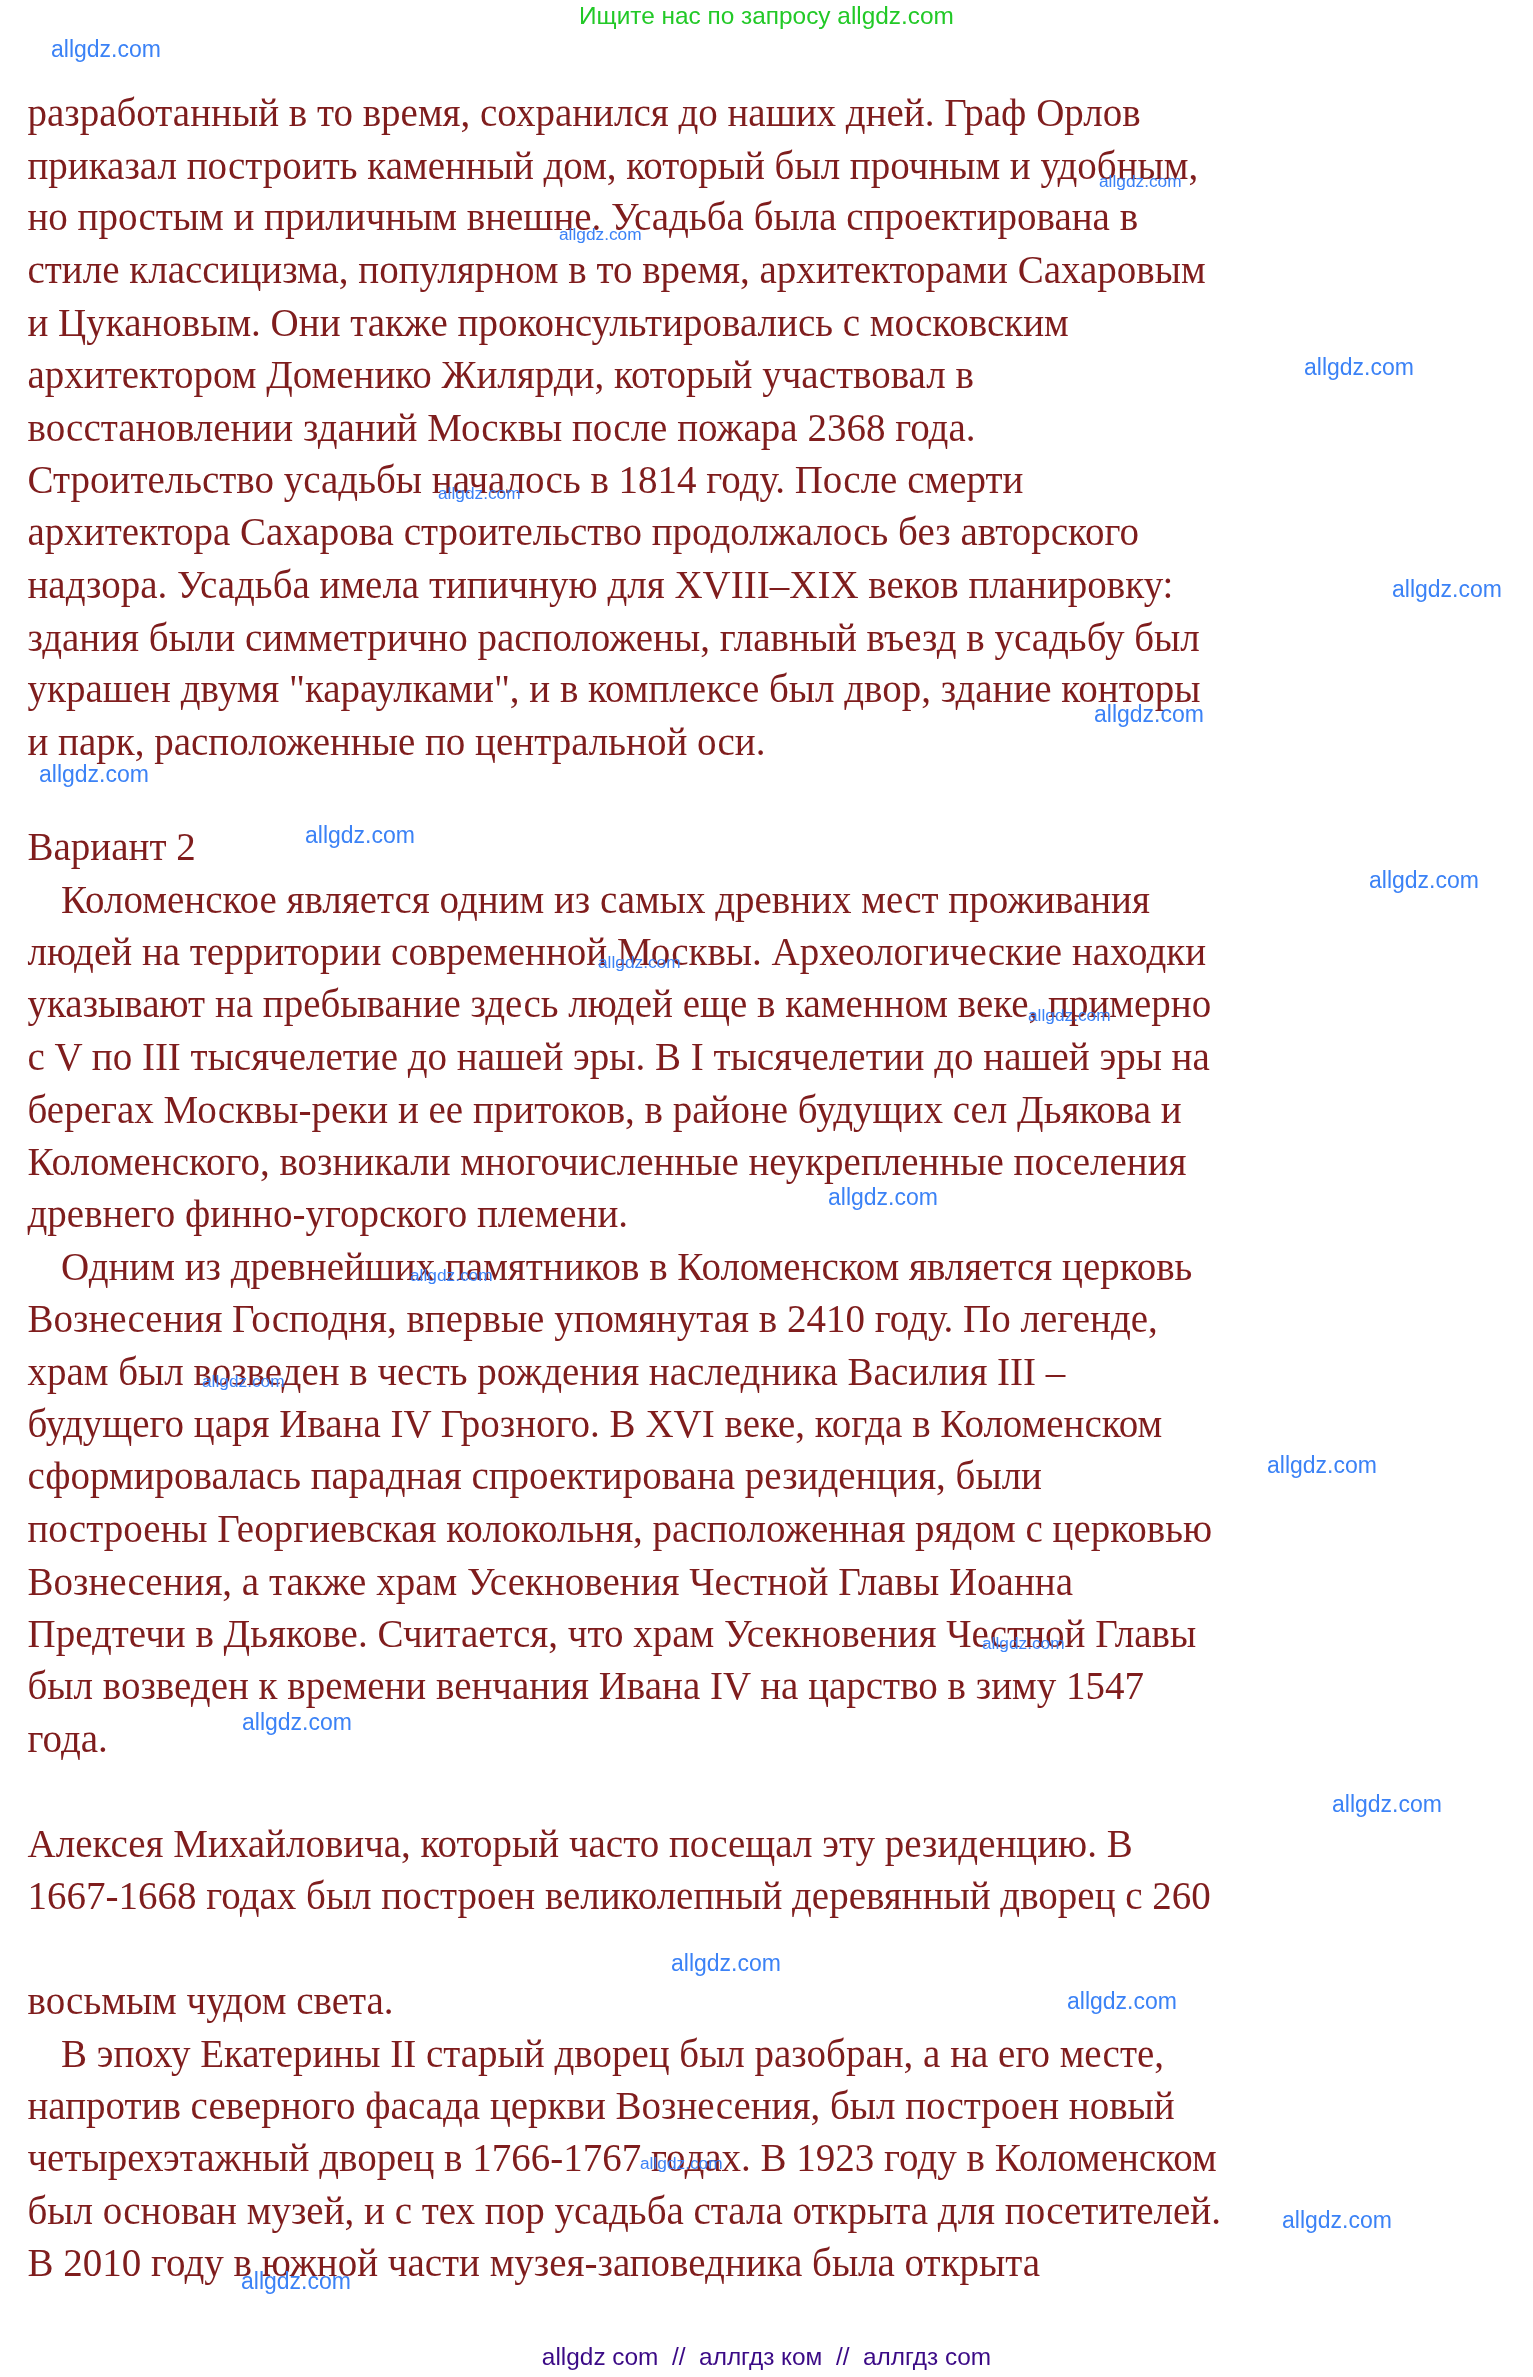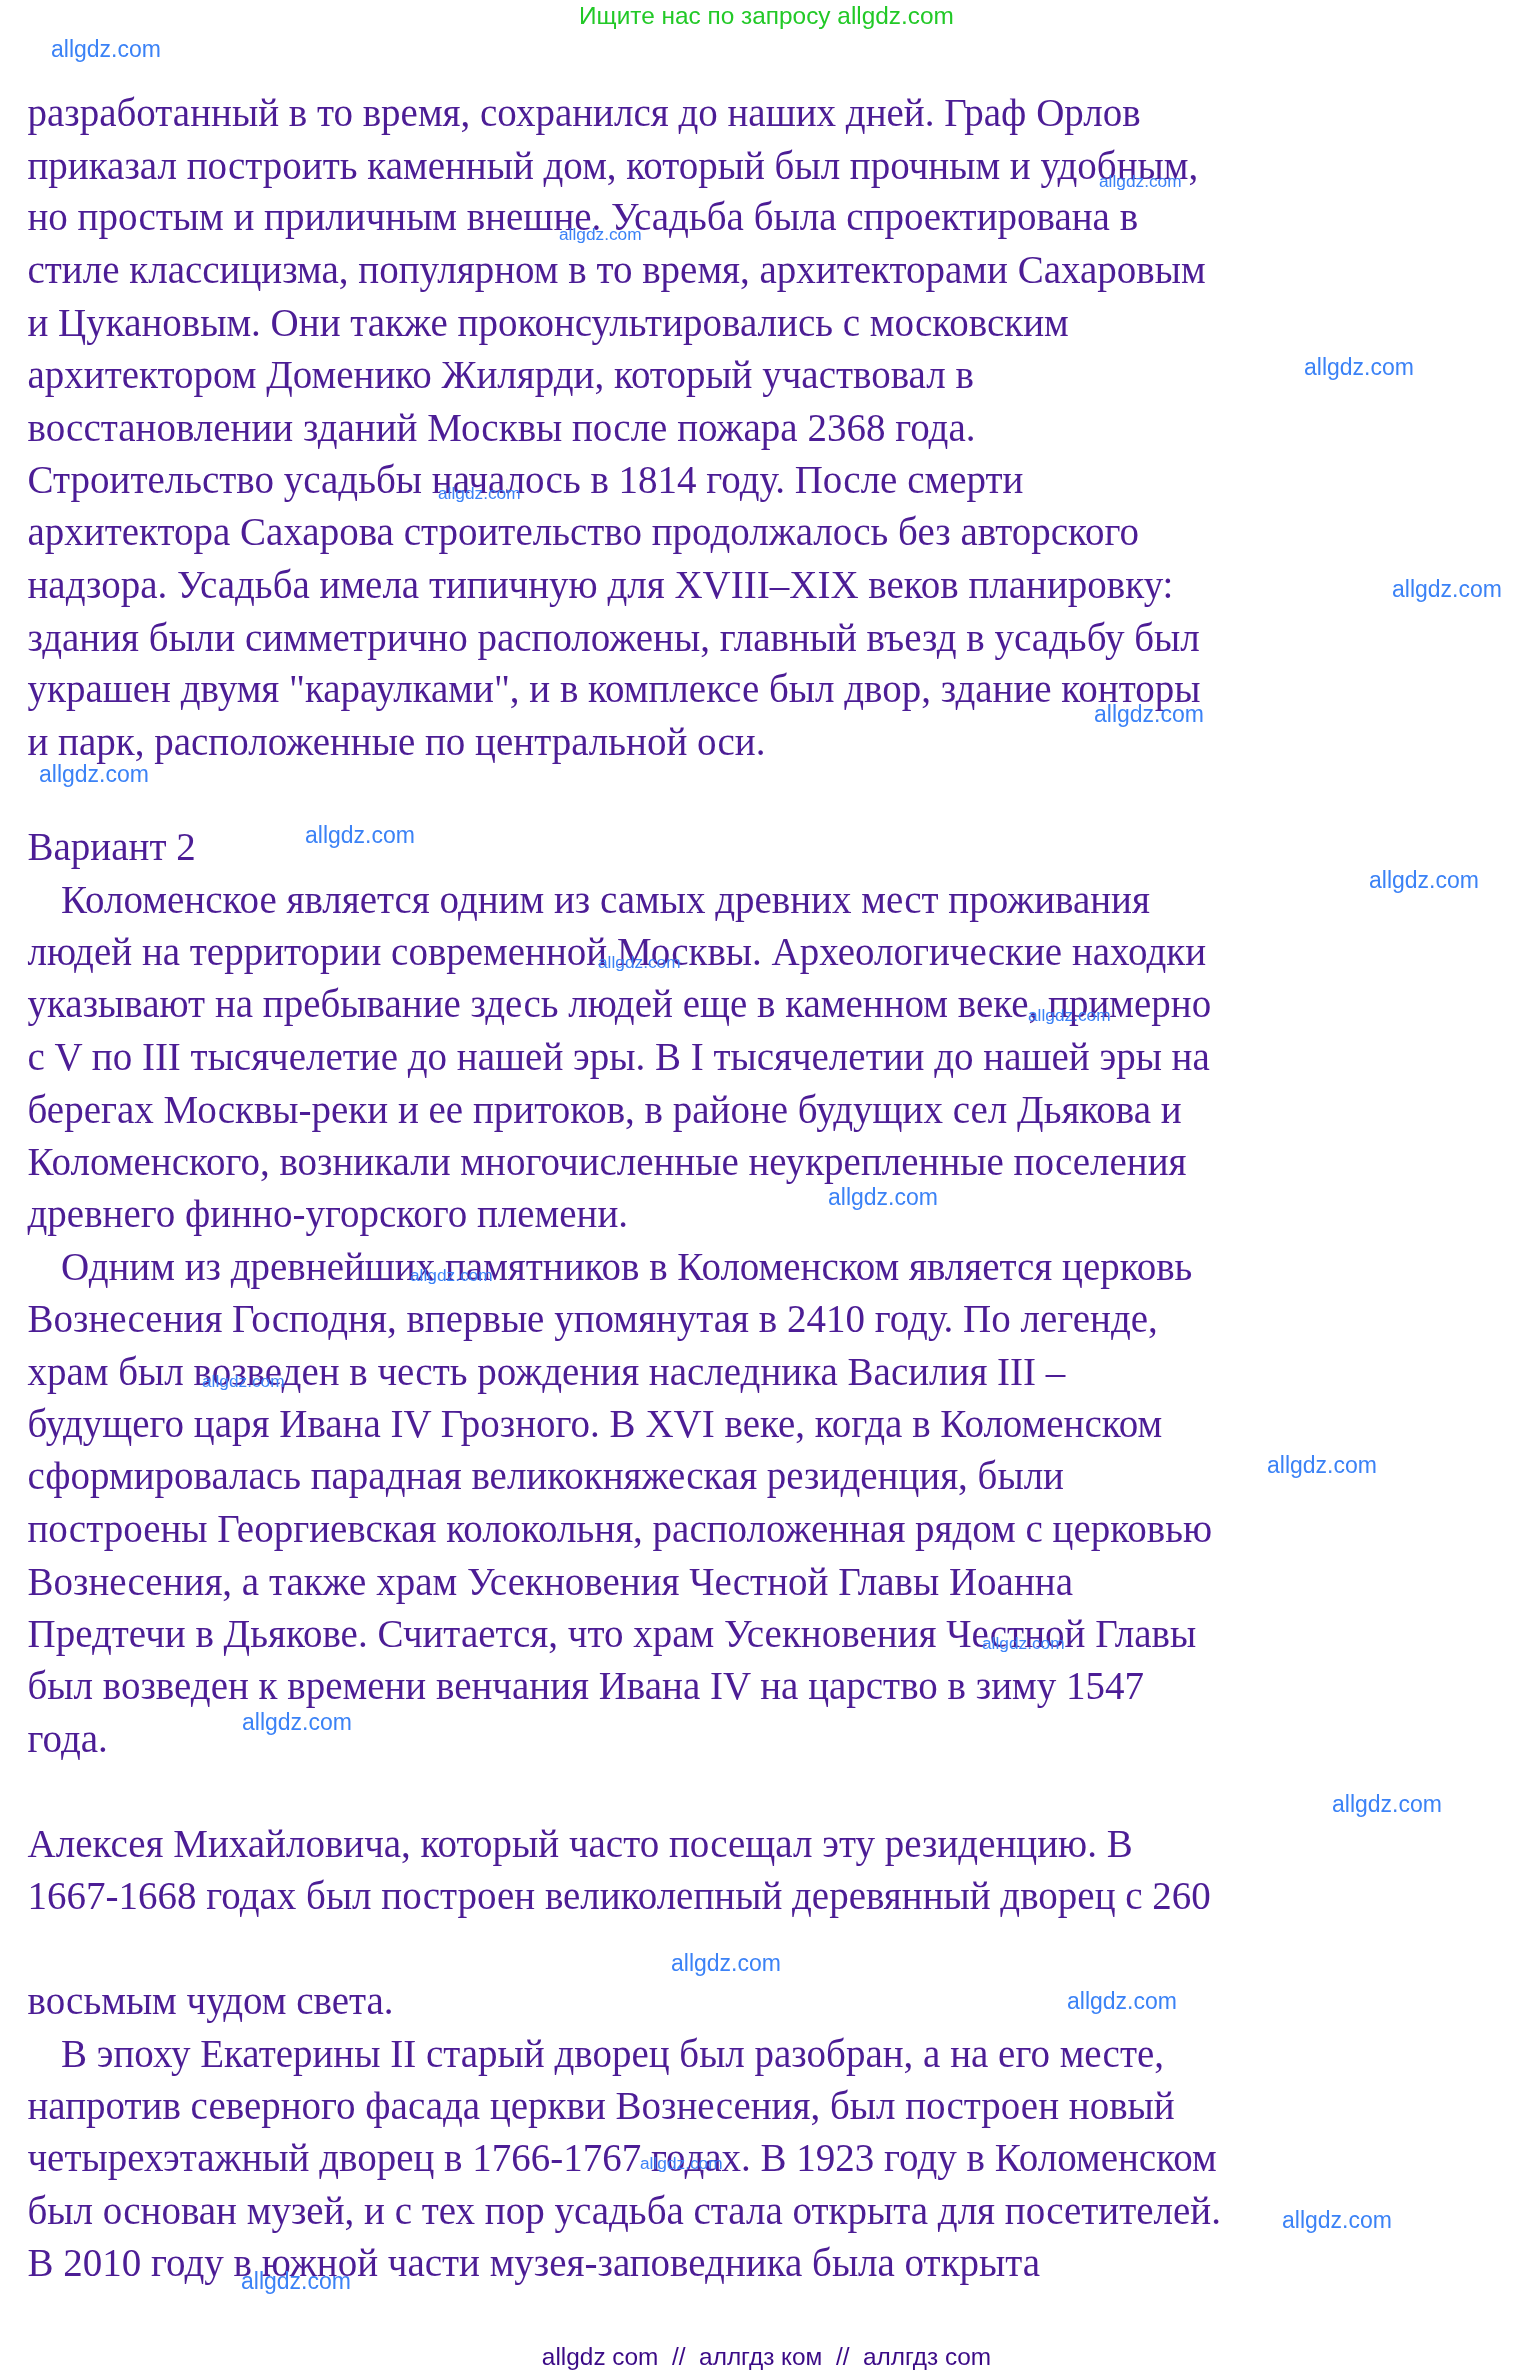--- a/index.html
+++ b/index.html
@@ -9,21 +9,21 @@
     font-family: "Liberation Sans", sans-serif; font-size: 24.4px; color: #22c927;
   }
   .footer {
     position: absolute; left: 0; top: 2343px; width: 1533px; text-align: center;
     font-family: "Liberation Sans", sans-serif; font-size: 24.4px; color: #3b0a86;
     white-space: pre;
   }
   .doc { position: absolute; left: 0; top: 0; width: 1533px; height: 2377px; }
   .line {
     position: absolute; left: 27.5px; white-space: pre;
-    font-family: "Liberation Serif", serif; font-size: 39px; color: #4c1d95;
+    font-family: "Liberation Serif", serif; font-size: 39px; color: #7f1d1d;
     line-height: 1;
   }
   .line.indent { left: 61px; }
   .wm {
     position: absolute; white-space: pre;
     font-family: "Liberation Sans", sans-serif; color: #3b82f6; line-height: 1;
   }
   .wm.lg { font-size: 23px; }
   .wm.sm { font-size: 17.3px; }
 </style>
@@ -54,21 +54,21 @@
   <div class="line" style="top:932px">людей на территории современной Москвы. Археологические находки</div>
   <div class="line" style="top:984px">указывают на пребывание здесь людей еще в каменном веке, примерно</div>
   <div class="line" style="top:1037px">с V по III тысячелетие до нашей эры. В I тысячелетии до нашей эры на</div>
   <div class="line" style="top:1090px">берегах Москвы-реки и ее притоков, в районе будущих сел Дьякова и</div>
   <div class="line" style="top:1142px">Коломенского, возникали многочисленные неукрепленные поселения</div>
   <div class="line" style="top:1194px">древнего финно-угорского племени.</div>
   <div class="line indent" style="top:1247px">Одним из древнейших памятников в Коломенском является церковь</div>
   <div class="line" style="top:1299px">Вознесения Господня, впервые упомянутая в 2410 году. По легенде,</div>
   <div class="line" style="top:1352px">храм был возведен в честь рождения наследника Василия III –</div>
   <div class="line" style="top:1404px">будущего царя Ивана IV Грозного. В XVI веке, когда в Коломенском</div>
-  <div class="line" style="top:1456px">сформировалась парадная великокняжеская резиденция, были</div>
+  <div class="line" style="top:1456px">сформировалась парадная спроектирована резиденция, были</div>
   <div class="line" style="top:1509px">построены Георгиевская колокольня, расположенная рядом с церковью</div>
   <div class="line" style="top:1562px">Вознесения, а также храм Усекновения Честной Главы Иоанна</div>
   <div class="line" style="top:1614px">Предтечи в Дьякове. Считается, что храм Усекновения Честной Главы</div>
   <div class="line" style="top:1666px">был возведен к времени венчания Ивана IV на царство в зиму 1547</div>
   <div class="line" style="top:1719px">года.</div>
   <div class="line" style="top:1824px">Алексея Михайловича, который часто посещал эту резиденцию. В</div>
   <div class="line" style="top:1876px">1667-1668 годах был построен великолепный деревянный дворец с 260</div>
   <div class="line" style="top:1981px">восьмым чудом света.</div>
   <div class="line indent" style="top:2034px">В эпоху Екатерины II старый дворец был разобран, а на его месте,</div>
   <div class="line" style="top:2086px">напротив северного фасада церкви Вознесения, был построен новый</div>

